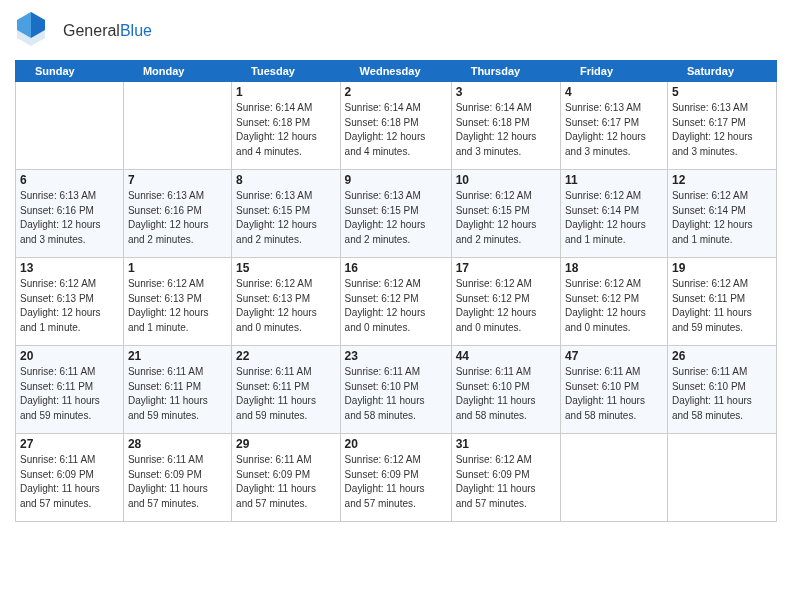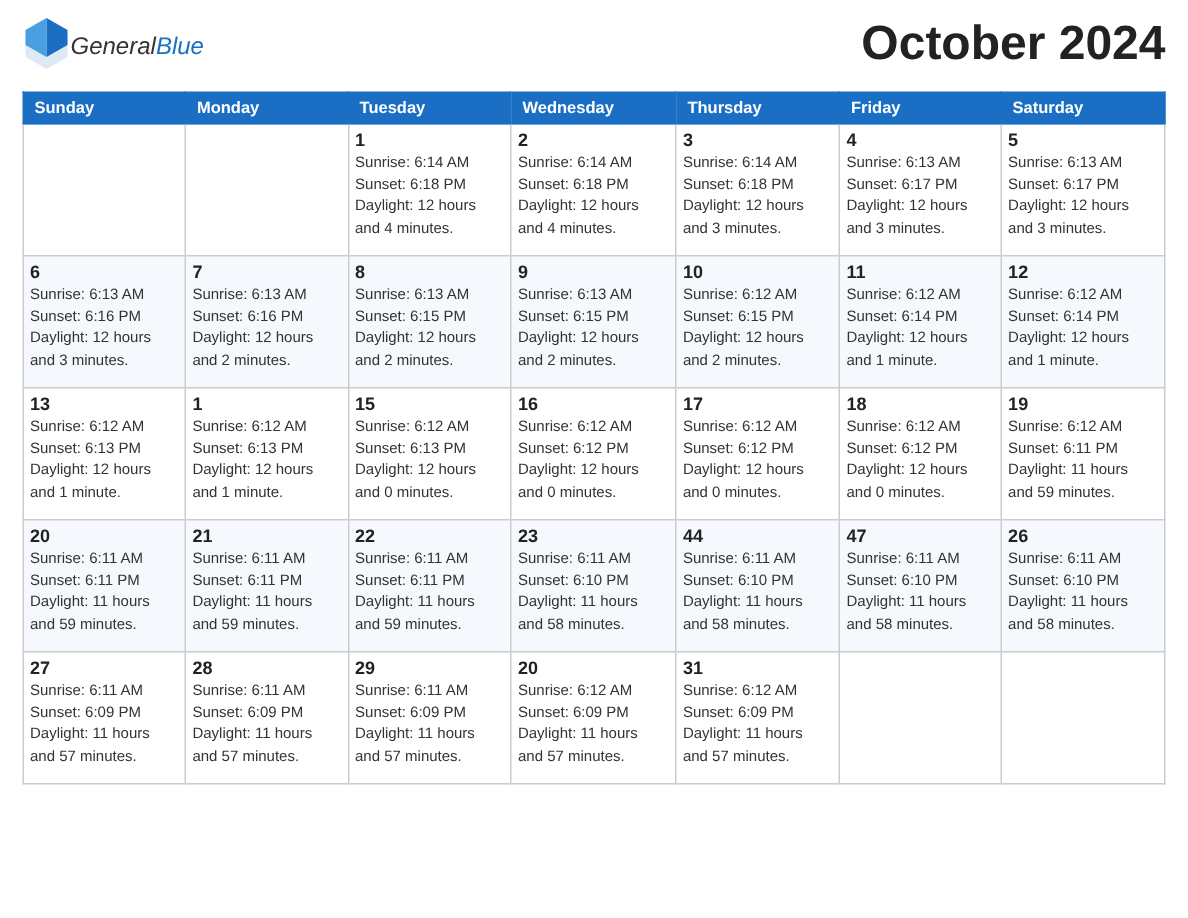--- a/index.html
+++ b/index.html
@@ -41,21 +41,21 @@
       color: #444;
     }
     .calendar {
       width: 100%;
       border-collapse: collapse;
       font-size: 9.5px;
     }
     .calendar thead th {
       background: #1a6fc4;
       color: #fff;
-      padding: 4px 7px;
+      padding: 4px 19px;
       text-align: left;
       font-size: 11px;
       font-weight: bold;
       border: 1px solid #1a6fc4;
     }
     .calendar tbody td {
       border: 1px solid #ccc;
       vertical-align: top;
       padding: 3px 4px;
       width: 113px;
@@ -85,28 +85,27 @@
 <div class="page">
   <div class="header">
     <div class="logo">
       <div>
         <svg width="32" height="38" viewBox="0 0 32 38">
           <polygon points="16,2 30,10 30,28 16,36 2,28 2,10" fill="#1a6fc4" opacity="0.15"></polygon>
           <polygon points="16,2 30,10 30,20 16,28" fill="#1a6fc4"></polygon>
           <polygon points="16,2 2,10 2,20 16,28" fill="#4a9fe0"></polygon>
         </svg>
       </div>
-      <div style="margin-left:0;font-style:italic;">
+      <div style="margin-left:16px;">
         <div>
           <span class="logo-general">General</span><span class="logo-blue">Blue</span>
         </div>
       </div>
     </div>
     <div class="title-block">
-      <div class="month-title">October 2024</div>
     </div>
   </div>
 
   <table class="calendar">
     <thead>
       <tr>
       <th>Sunday</th>
           <th>Monday</th>
           <th>Tuesday</th>
           <th>Wednesday</th>

